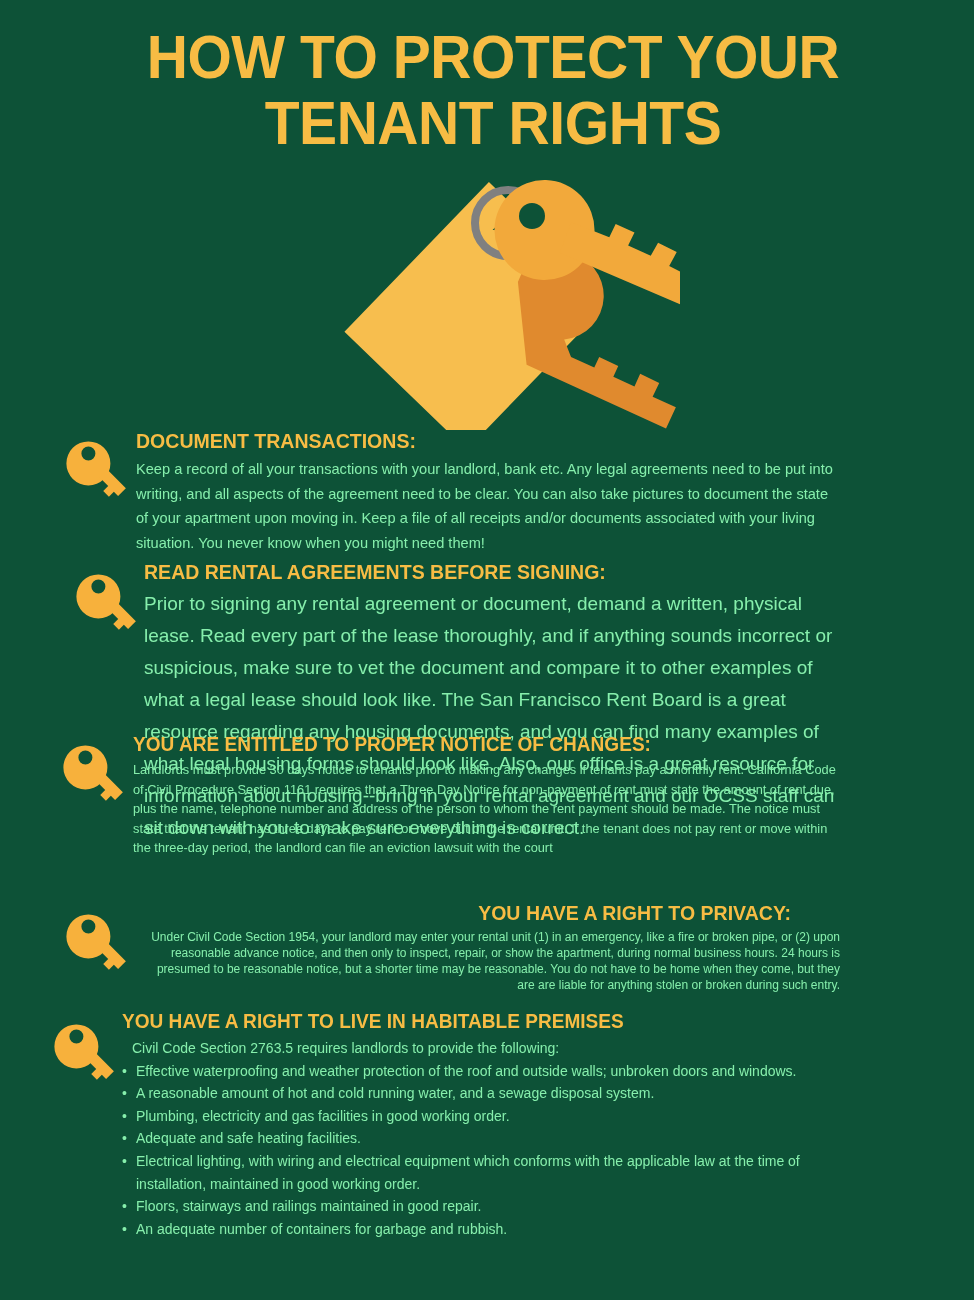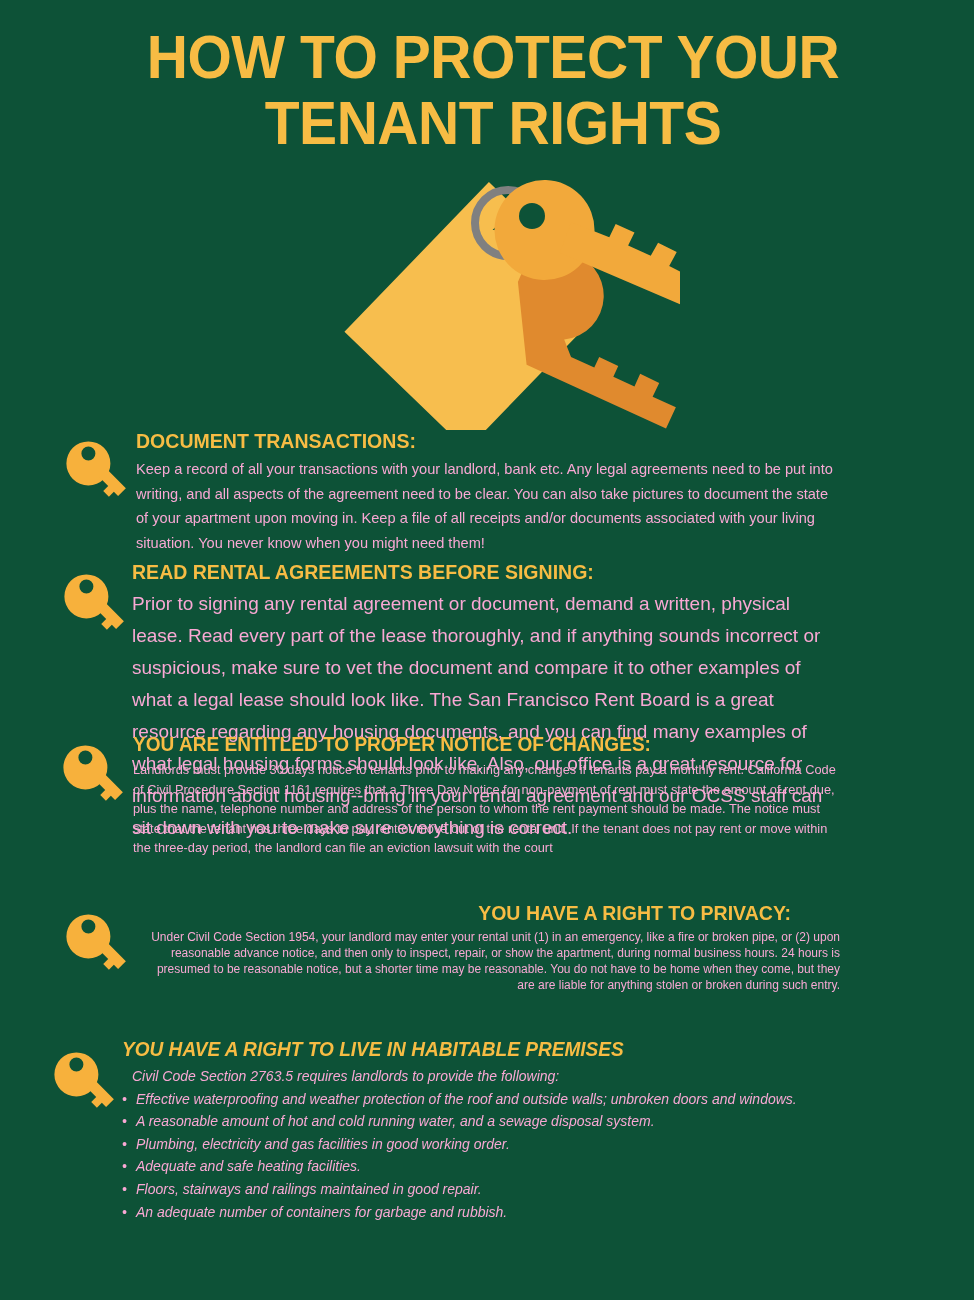--- a/index.html
+++ b/index.html
@@ -64,52 +64,52 @@
   .sec-head {
     color: #f7bc44;
     font-weight: bold;
     font-family: "Liberation Sans", sans-serif;
     transform: scaleX(0.93);
     transform-origin: left center;
     white-space: nowrap;
     margin: 0 0 3px 0;
   }
   .sec-body {
-    color: #f9a8d4;
+    color: #86efac;
     font-family: "Liberation Sans", sans-serif;
     margin: 0;
   }
   .sec-body p { margin: 0; }
 
   
   #sec1 { left: 136px; top: 428px; width: 700px; }
   #sec1 .sec-head { font-size: 21px; line-height: 26px; }
   #sec1 .sec-body { font-size: 14.6px; line-height: 24.5px; }
   #key1 { left: -80px; top: 3px; }
 
   
-  #sec2 { left: 132px; top: 559px; width: 700px; }
+  #sec2 { left: 144px; top: 559px; width: 700px; }
   #sec2 .sec-head { font-size: 21px; line-height: 26px; }
   #sec2 .sec-body { font-size: 19px; line-height: 32px; }
   #key2 { left: -78px; top: 5px; }
 
   
   #sec3 { left: 133px; top: 731px; width: 706px; }
   #sec3 .sec-head { font-size: 20.5px; line-height: 26px; }
   #sec3 .sec-body { font-size: 12.8px; line-height: 19.6px; }
   #key3 { left: -80px; top: 4px; }
 
   
   #sec4 { left: 140px; top: 900px; width: 700px; text-align: right; }
   #sec4 .sec-head { font-size: 21px; line-height: 26px; }
   #sec4 .sec-body { font-size: 12px; line-height: 16px; }
   #key4 { left: -84px; top: 4px; }
 
   
-  #sec5 { left: 122px; top: 1036px; width: 716px; font-style: italic; }
+  #sec5 { left: 122px; top: 1008px; width: 716px; }
   #sec5 .sec-head { font-size: 20.5px; line-height: 26px; }
   #sec5 .sec-body { font-size: 14px; line-height: 22.6px; }
   #sec5 .intro { padding-left: 10px; }
   #key5 { left: -78px; top: 6px; }
 
   .bullet-list {
     list-style: none;
     margin: 0;
     padding: 0;
   }
@@ -239,19 +239,20 @@
       </svg>
     </div>
     <h2 class="sec-head">YOU HAVE A RIGHT TO LIVE IN HABITABLE PREMISES</h2>
     <div class="sec-body">
       <p class="intro">Civil Code Section 2763.5 requires landlords to provide the following:</p>
       <ul class="bullet-list">
         <li>Effective waterproofing and weather protection of the roof and outside walls; unbroken doors and windows.</li>
         <li>A reasonable amount of hot and cold running water, and a sewage disposal system.</li>
         <li>Plumbing, electricity and gas facilities in good working order.</li>
         <li>Adequate and safe heating facilities.</li>
+        <li>Electrical lighting, with wiring and electrical equipment which conforms with the applicable law at the time of installation, maintained in good working order.</li>
         <li>Floors, stairways and railings maintained in good repair.</li>
         <li>An adequate number of containers for garbage and rubbish.</li>
       </ul>
     </div>
   </div>
 
 </div>
 
 </body></html>

